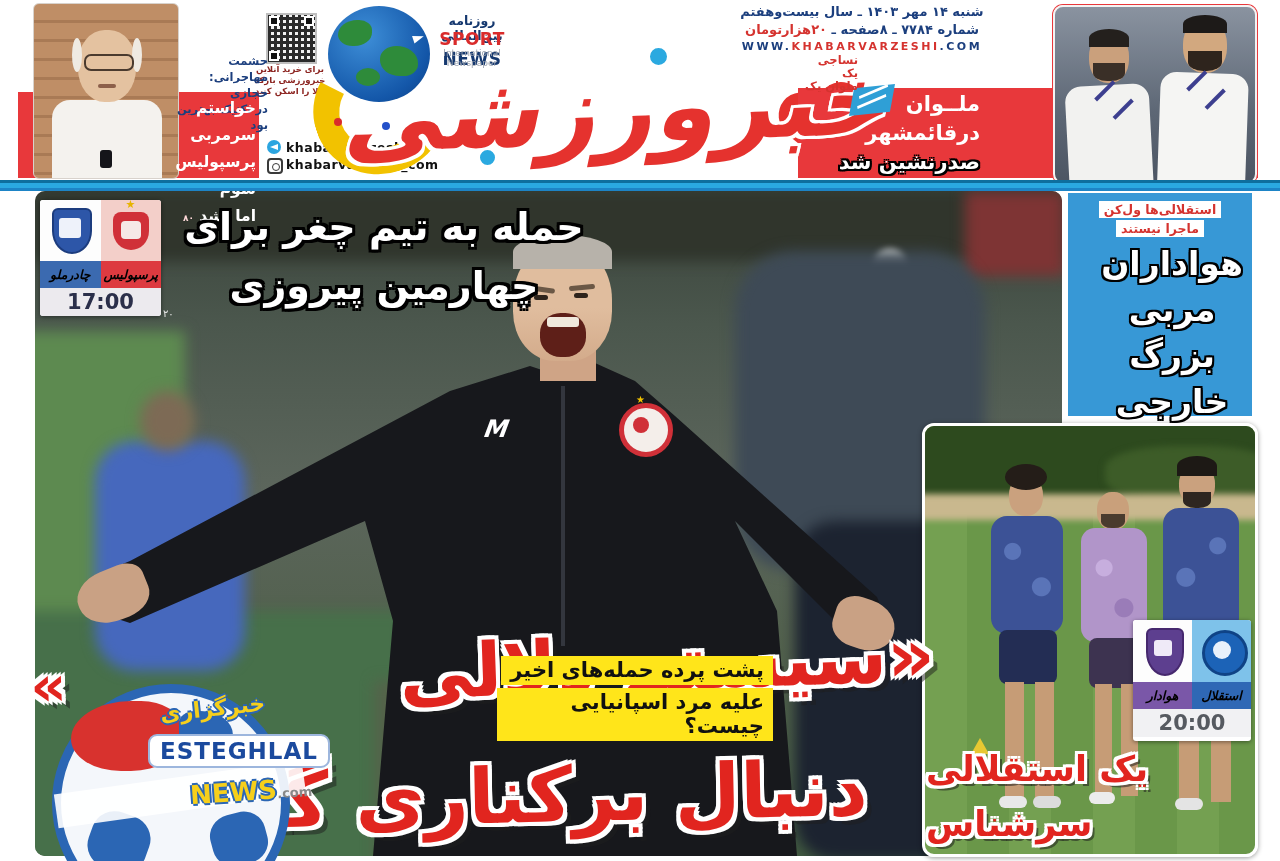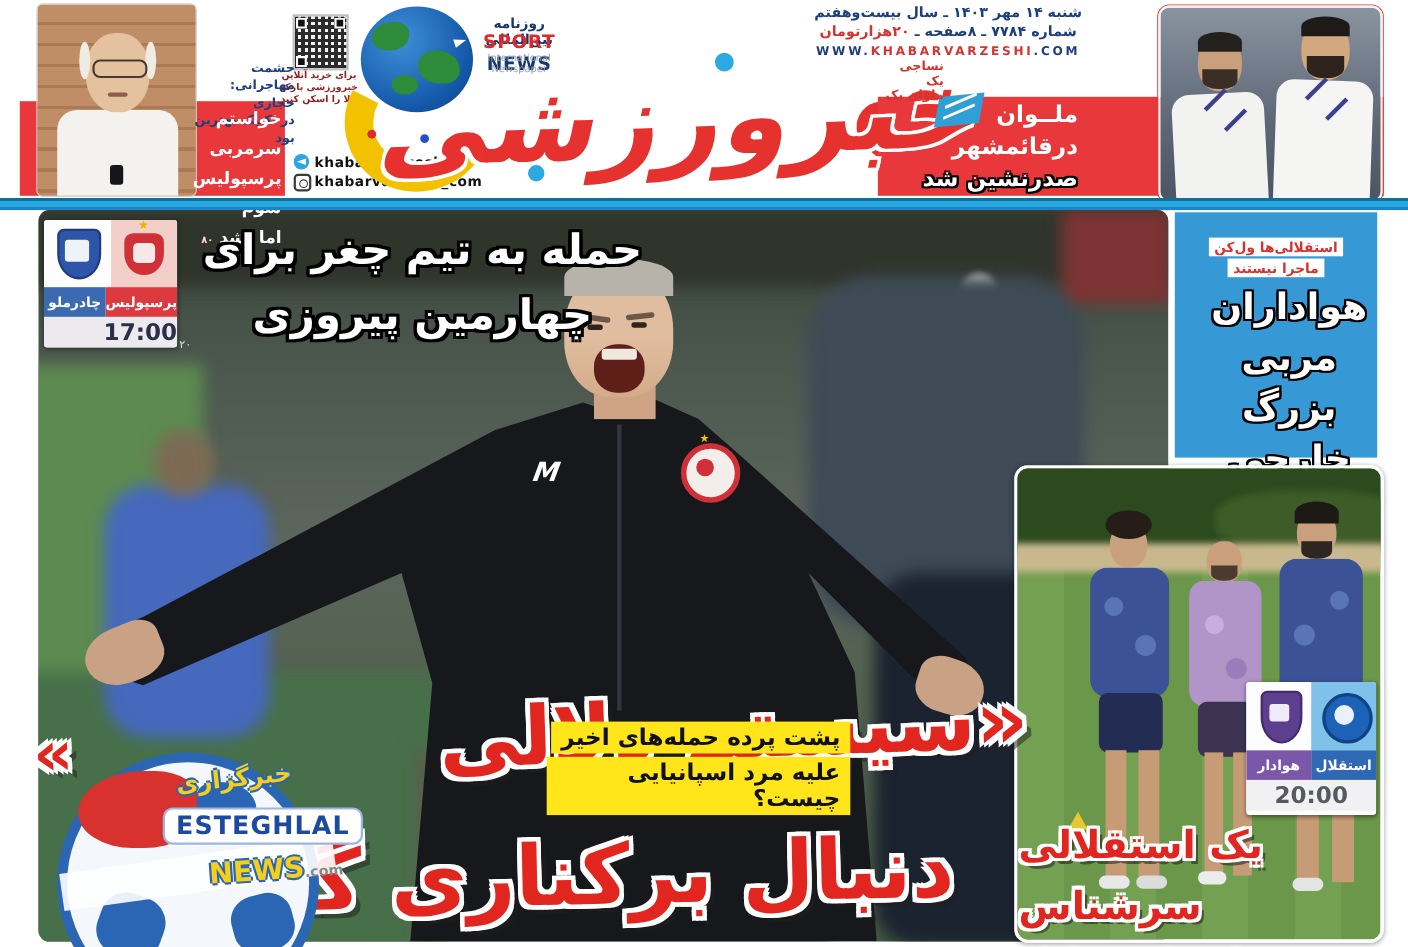--- a/index.html
+++ b/index.html
@@ -18,21 +18,21 @@
   .olb-sm{color:#fff;text-shadow:-2px -2px 0 #000,2px -2px 0 #000,-2px 2px 0 #000,2px 2px 0 #000,
        -2px 0 0 #000,2px 0 0 #000,0 -2px 0 #000,0 2px 0 #000;margin-left:24px;}
   
   .olw{color:#e1251f;text-shadow:-4px -4px 0 #fff,4px -4px 0 #fff,-4px 4px 0 #fff,4px 4px 0 #fff,
        -4px 0 0 #fff,4px 0 0 #fff,0 -4px 0 #fff,0 4px 0 #fff,8px 8px 0 rgba(30,30,30,.5);}
   .olw-sm{color:#e1251f;text-shadow:-3px -3px 0 #fff,3px -3px 0 #fff,-3px 3px 0 #fff,3px 3px 0 #fff,
        -3px 0 0 #fff,3px 0 0 #fff,0 -3px 0 #fff,0 3px 0 #fff,5px 5px 0 rgba(30,30,30,.55);}
   .chip{background:#ffe51a;color:#111;font-weight:bold;display:inline-block;padding:2px 9px 3px;}
   .card{box-shadow:0 1px 4px rgba(0,0,0,.45);border-radius:3px;overflow:hidden;background:#fff;}
   .cardrow{display:flex;height:27px;}
-  .cardrow div{flex:1;color:#ffffff;font-weight:bold;font-size:12.5px;line-height:27px;text-align:center;}
+  .cardrow div{flex:1;color:#000000;font-weight:bold;font-size:12.5px;line-height:27px;text-align:center;font-style:italic;}
   .soft{filter:blur(7px);}
   .soft2{filter:blur(3px);}
 </style>
 </head>
 <body>
 
 <div id="page">
 
   <div class="abs" style="left:33px;top:3px;width:144px;height:174px;border-radius:6px;overflow:hidden;border:1px solid #d8d2cc;z-index:3;
               background:repeating-linear-gradient(180deg,#bf8e66 0 16px,#a97a55 16px 19px);">
@@ -216,25 +216,25 @@
         <div class="abs" style="left:12px;top:12px;width:36px;height:38px;background:#d03038;border-radius:8px 8px 50% 50%;">
           <div class="abs" style="left:8px;top:9px;width:20px;height:18px;background:#f6e8e6;border-radius:4px;"></div>
         </div>
         <span class="abs" style="left:25px;top:-2px;color:#e7b400;font-size:11px;">★</span>
       </div>
     </div>
     <div class="cardrow rtl">
       <div style="background:#dd3a40;">پرسپولیس</div>
       <div style="background:#3b6ab0;">چادرملو</div>
     </div>
-    <div style="height:28px;background:#eceaee;color:#2b2f4a;font-weight:bold;font-size:21px;line-height:28px;text-align:right;">17:00</div>
+    <div style="height:28px;background:#eceaee;color:#2b2f4a;font-weight:bold;font-size:21px;line-height:28px;text-align:center;">17:00</div>
   </div>
 
   <div class="abs" style="left:1068px;top:193px;width:184px;height:223px;background:#3798d6;z-index:2;">
-    <div class="rtl" style="text-align:center;padding-top:21px;">
+    <div class="rtl" style="text-align:center;padding-top:6px;">
       <span style="background:#fff;color:#d5332f;font-weight:bold;font-size:12.5px;padding:1px 5px;display:inline-block;">استقلالی‌ها ول‌کن</span><br>
       <span style="background:#fff;color:#d5332f;font-weight:bold;font-size:12.5px;padding:1px 5px;display:inline-block;margin-top:2px;">ماجرا نیستند</span>
     </div>
     <div class="rtl c b olb-sm" style="font-size:33px;line-height:46px;margin-top:4px;">
       <span>هواداران</span><br>
       <span>مربی بزرگ</span><br>
       <span>خارجی</span><br>
       <span>می‌خواهند</span><span style="font-size:10px;text-shadow:none;color:#0d2b46;">60</span>
     </div>
   </div>

